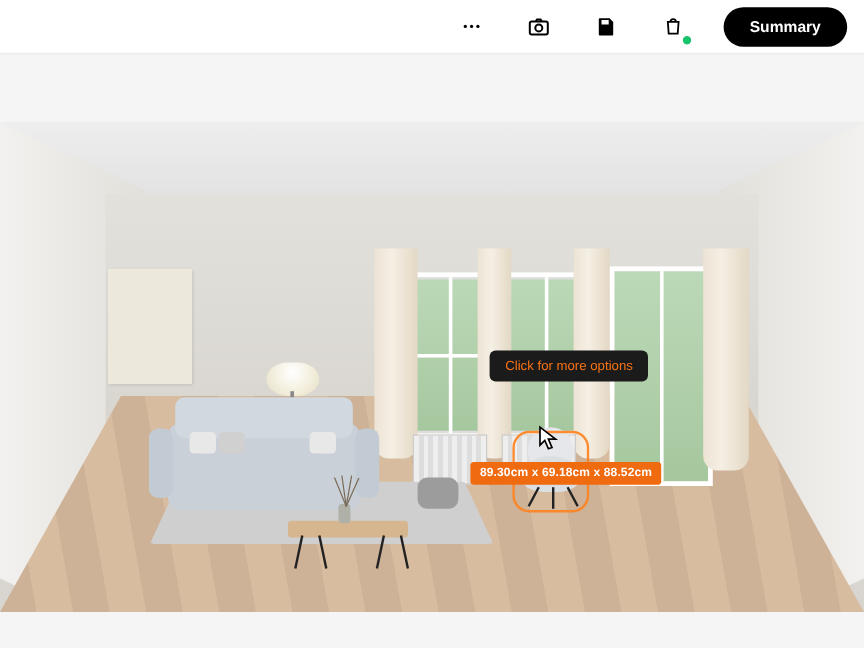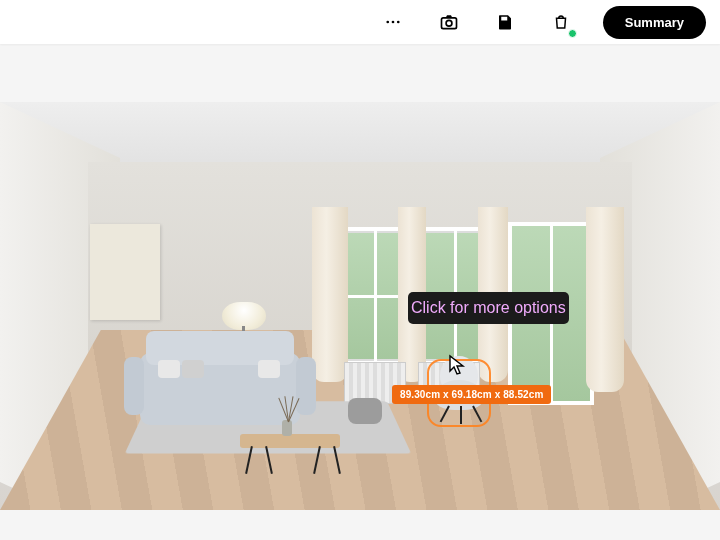--- a/index.html
+++ b/index.html
@@ -66,21 +66,21 @@
   
   .chair{position:absolute;bottom:86px;left:430px;width:58px;height:62px}
   .chair-seat{position:absolute;bottom:14px;left:4px;width:50px;height:30px;background:#dcdfe2;border-radius:50% 50% 40% 40%/60% 60% 40% 40%}
   .chair-back{position:absolute;bottom:30px;left:10px;width:38px;height:38px;background:#e5e7ea;border-radius:50% 50% 45% 45%}
   .chair-leg{position:absolute;bottom:0;width:2px;height:18px;background:#222;transform-origin:top}
   .cl1{left:18px;transform:rotate(28deg)}
   .cl2{left:30px}
   .cl3{left:42px;transform:rotate(-28deg)}
   .chair-hi{position:absolute;inset:-3px;border:2px solid rgba(255,130,30,.9);border-radius:14px;pointer-events:none}
   
-  .tooltip{position:absolute;top:190px;left:408px;background:#1b1b1b;color:#f0abfc;font-size:16px;padding:7px 3px;border-radius:5px;white-space:nowrap}
+  .tooltip{position:absolute;top:190px;left:408px;background:#1b1b1b;color:#f97316;font-size:11px;padding:7px 13px;border-radius:5px;white-space:nowrap}
   
   .dims{position:absolute;top:283px;left:392px;background:#f06a10;color:#fff;font-size:10px;font-weight:600;padding:4px 8px;border-radius:3px;letter-spacing:.1px}
   
   .cursor{position:absolute;top:252px;left:448px;pointer-events:none}
   
   .bag-wrap{position:relative}
   .bag-dot{position:absolute;right:-2px;bottom:-2px;width:7px;height:7px;background:#19c36b;border-radius:50%;border:1.5px solid #fff}
 </style>
 </head>
 <body>

